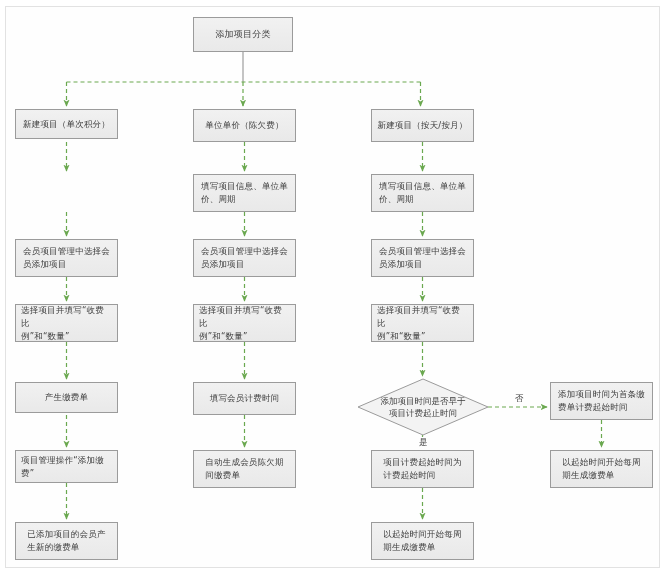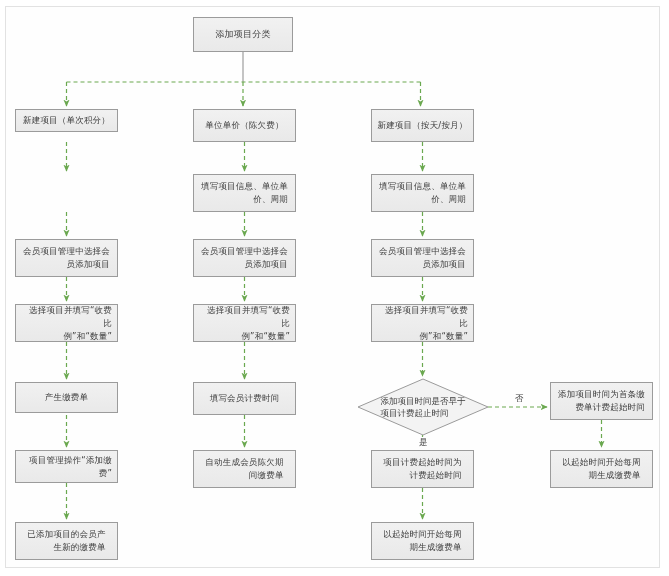--- a/index.html
+++ b/index.html
@@ -36,21 +36,21 @@
   }
   .node {
     position: absolute;
     box-sizing: border-box;
     border: 1px solid #9b9b9b;
     background: #eeeeee;
     background-image: linear-gradient(180deg, #f1f1f1 0%, #e9e9e9 100%);
     display: flex;
     align-items: center;
     justify-content: center;
-    text-align: right;
+    text-align: left;
     color: #3c3c3c;
     font-size: 8.5px;
     line-height: 13px;
     letter-spacing: 0.2px;
     padding: 2px 5px;
     white-space: pre-line;
   }
   .node.start {
     font-size: 9px;
   }
@@ -61,20 +61,21 @@
   }
   .decision .dlabel {
     position: absolute;
     left: 0;
     top: 0;
     width: 130px;
     height: 56px;
     display: flex;
     align-items: center;
     justify-content: center;
+    text-align: center;
     color: #3c3c3c;
     font-size: 8.5px;
     line-height: 12px;
     white-space: pre-line;
     box-sizing: border-box;
     padding: 0 10px;
   }
   .edge-label {
     position: absolute;
     font-size: 8.5px;
@@ -133,21 +134,21 @@
       <path d="M422.5,488 L422.5,519" marker-end="url(#arrow-green)"></path>
     </g>
 
     <g>
       <polygon points="423,379 488,407 423,435 358,407" fill="#f3f3f3" stroke="#9b9b9b" stroke-width="1"></polygon>
     </g>
   </svg>
 
   <div class="node start" style="left:193px; top:17px; width:100px; height:35px;">添加项目分类</div>
 
-  <div class="node" style="left:15px; top:109px; width:103px; height:23px;">新建项目（单次积分）</div>
+  <div class="node" style="left:15px; top:109px; width:103px; height:30px;">新建项目（单次积分）</div>
   <div class="node" style="left:193px; top:109px; width:103px; height:33px;">单位单价（陈欠费）</div>
   <div class="node" style="left:371px; top:109px; width:103px; height:33px;">新建项目（按天/按月）</div>
 
   <div class="node" style="left:193px; top:174px; width:103px; height:38px;">填写项目信息、单位单
 价、周期</div>
   <div class="node" style="left:371px; top:174px; width:103px; height:38px;">填写项目信息、单位单
 价、周期</div>
 
   <div class="node" style="left:15px; top:239px; width:103px; height:38px;">会员项目管理中选择会
 员添加项目</div>

